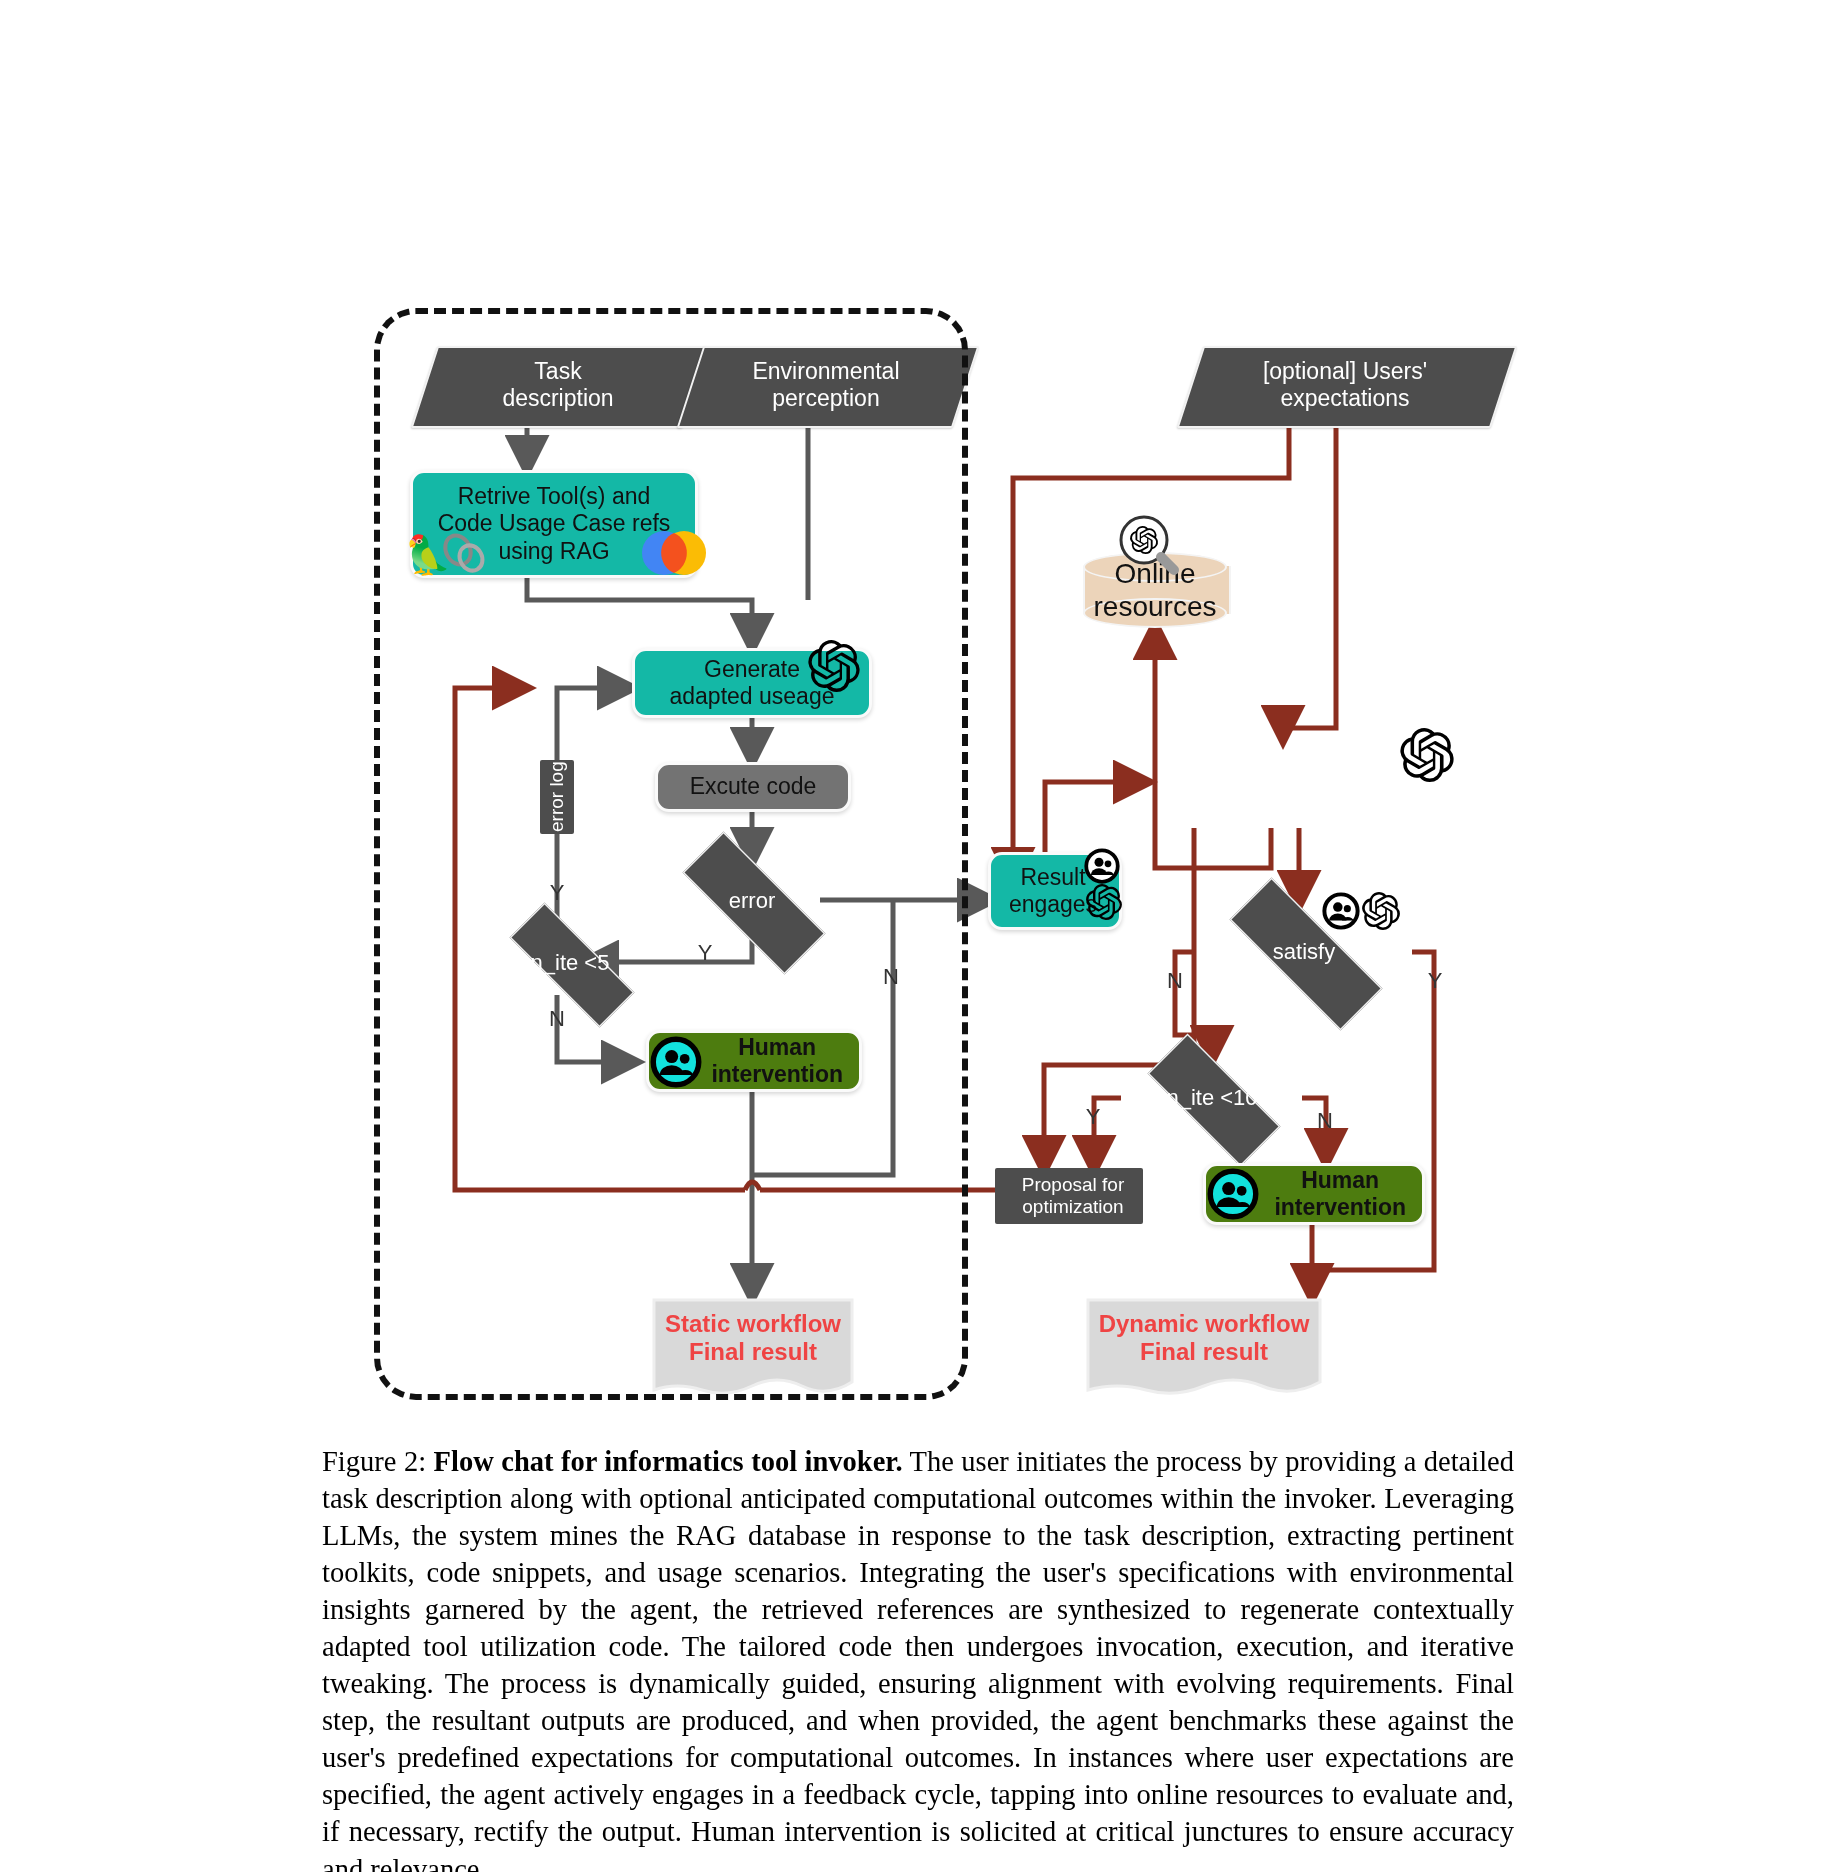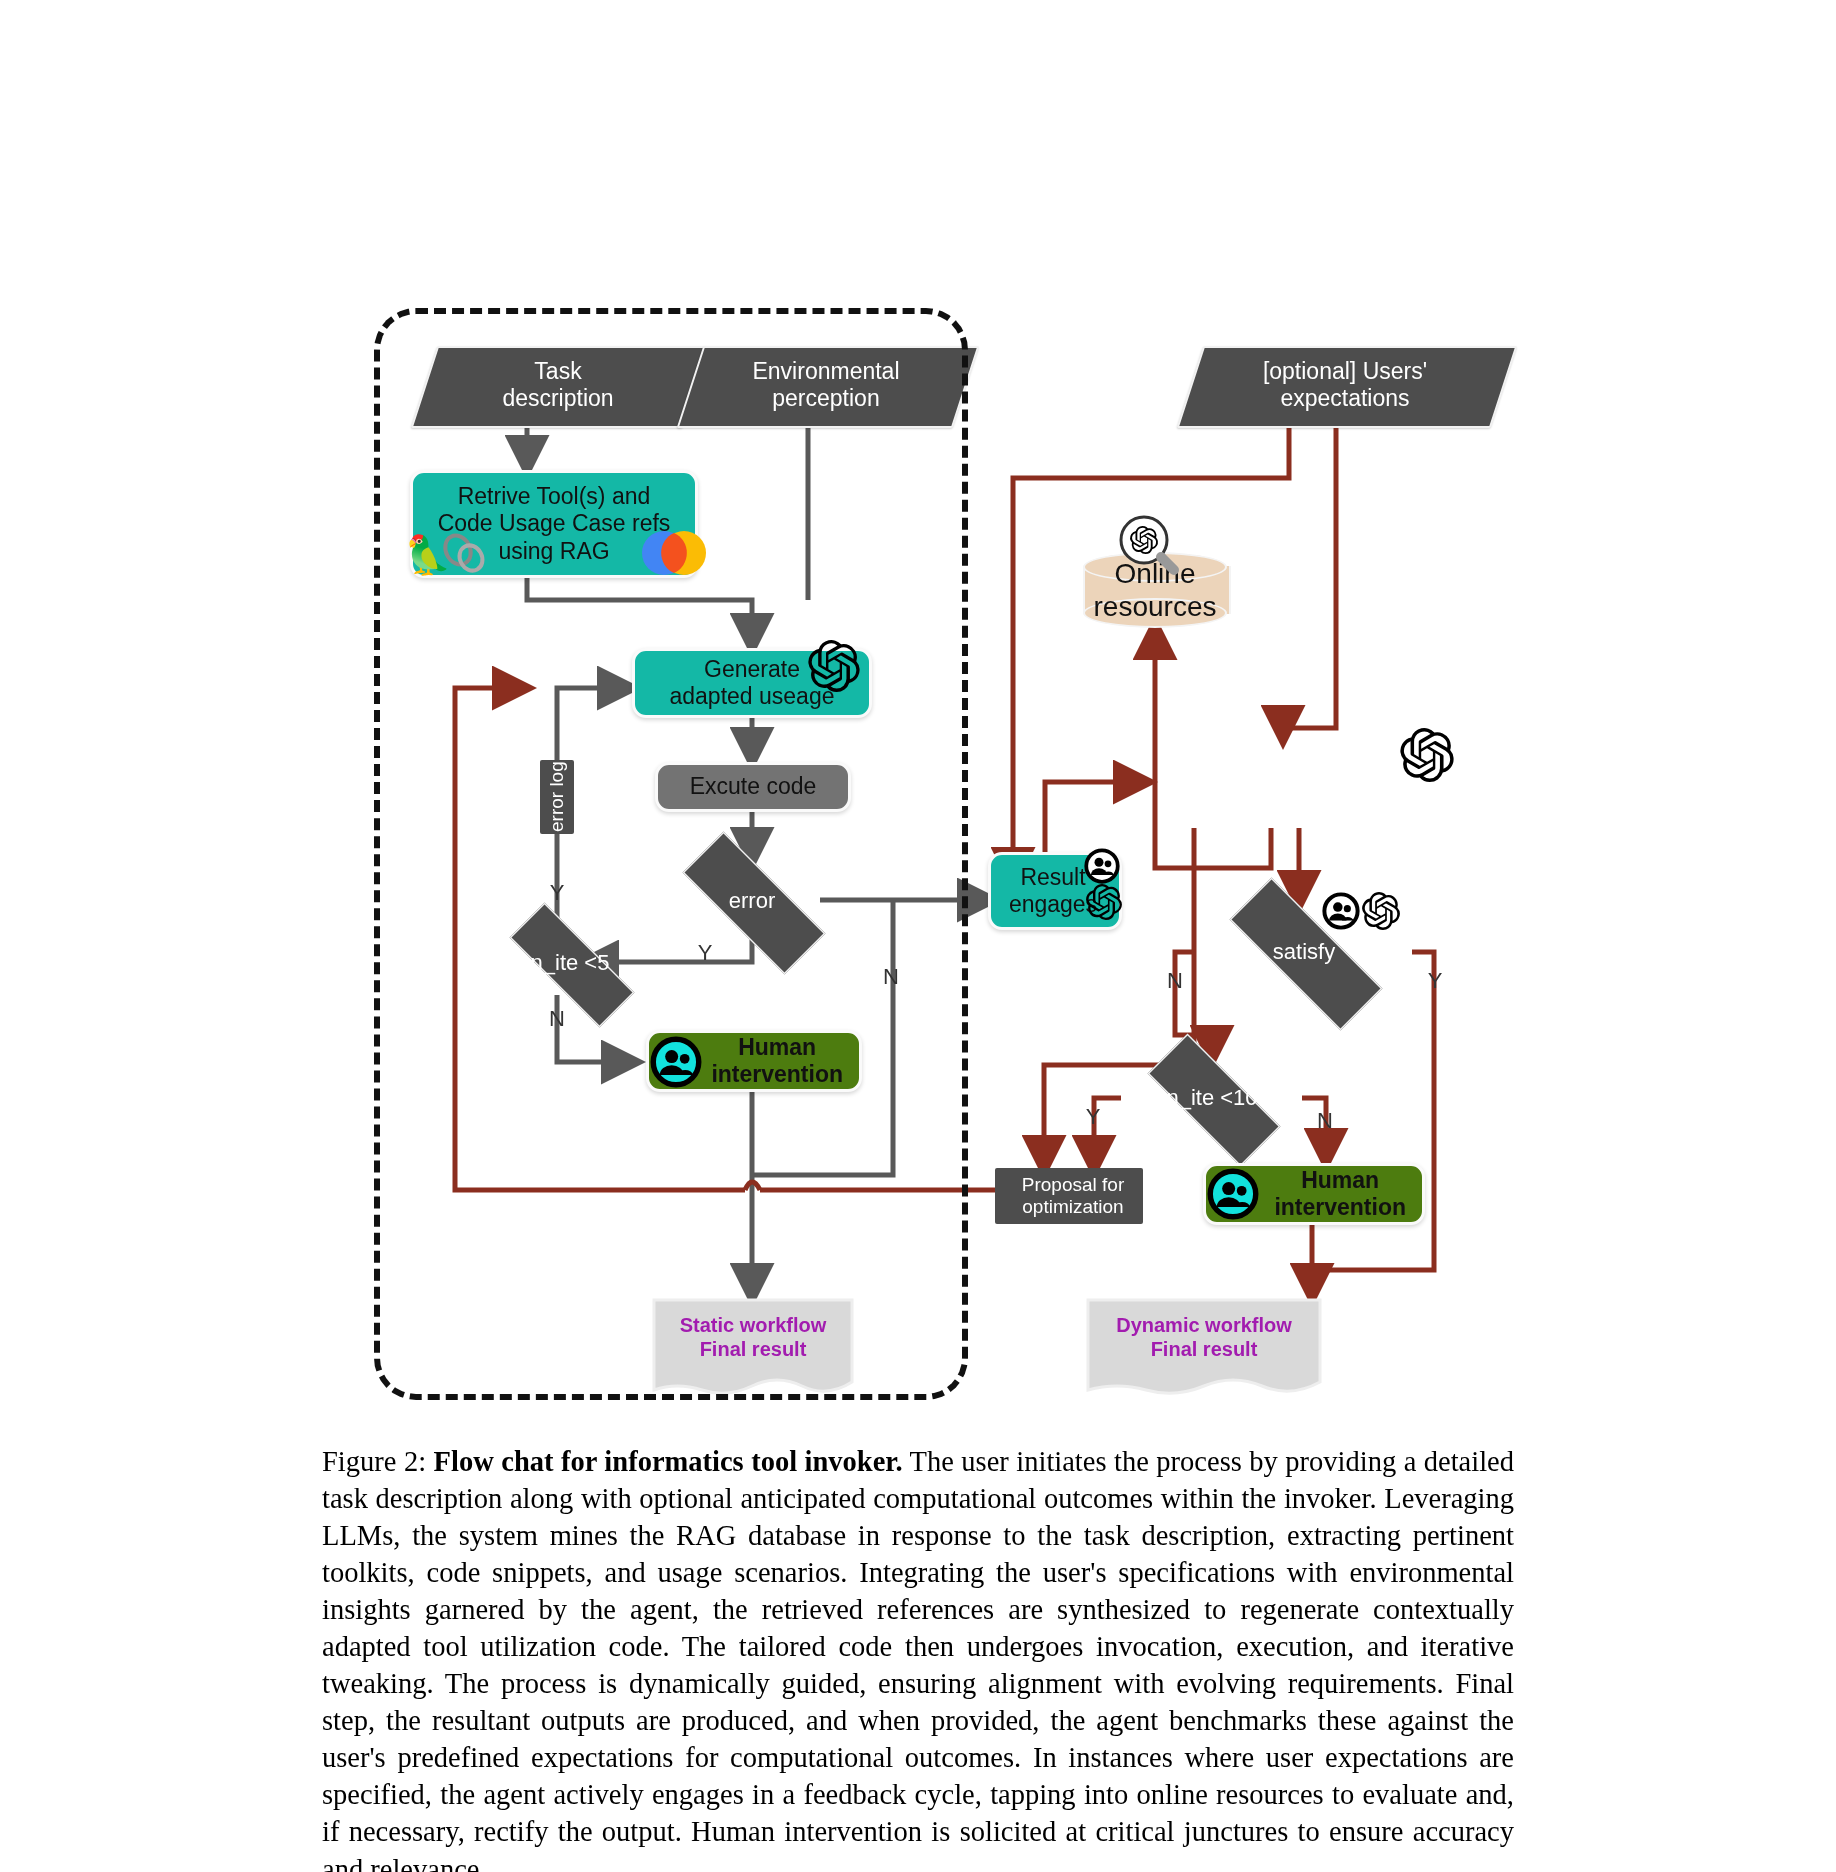--- a/index.html
+++ b/index.html
@@ -42,21 +42,21 @@
   .cyl{font-size:28px;}
   .cyl .cbody{position:absolute;left:0;top:14px;width:100%;height:calc(100% - 28px);
       background:#ecd4ba;border-left:2px solid #f4f4f4;border-right:2px solid #f4f4f4;}
   .cyl .ctop{position:absolute;left:0;top:0;width:100%;height:30px;border-radius:50%;
       background:#ecd4ba;border:2px solid #f4f4f4;box-sizing:border-box;}
   .cyl .cbot{position:absolute;left:0;bottom:0;width:100%;height:30px;border-radius:50%;
       background:#ecd4ba;border:2px solid #f4f4f4;box-sizing:border-box;}
   .cyl .ctext{position:relative;z-index:3;}
 
   
-  .docn{font-size:20px;font-weight:bold;color:#a21caf;}
+  .docn{font-size:24px;font-weight:bold;color:#ef4444;}
   .docn svg{position:absolute;left:0;top:0;width:100%;height:100%;}
   .docn .dtxt{position:relative;z-index:2;margin-bottom:20px;}
 
   
   .vert{writing-mode:vertical-rl;transform:rotate(180deg);}
 
   .icon{position:absolute;z-index:6;}
 
   
   .oai svg{display:block;}

